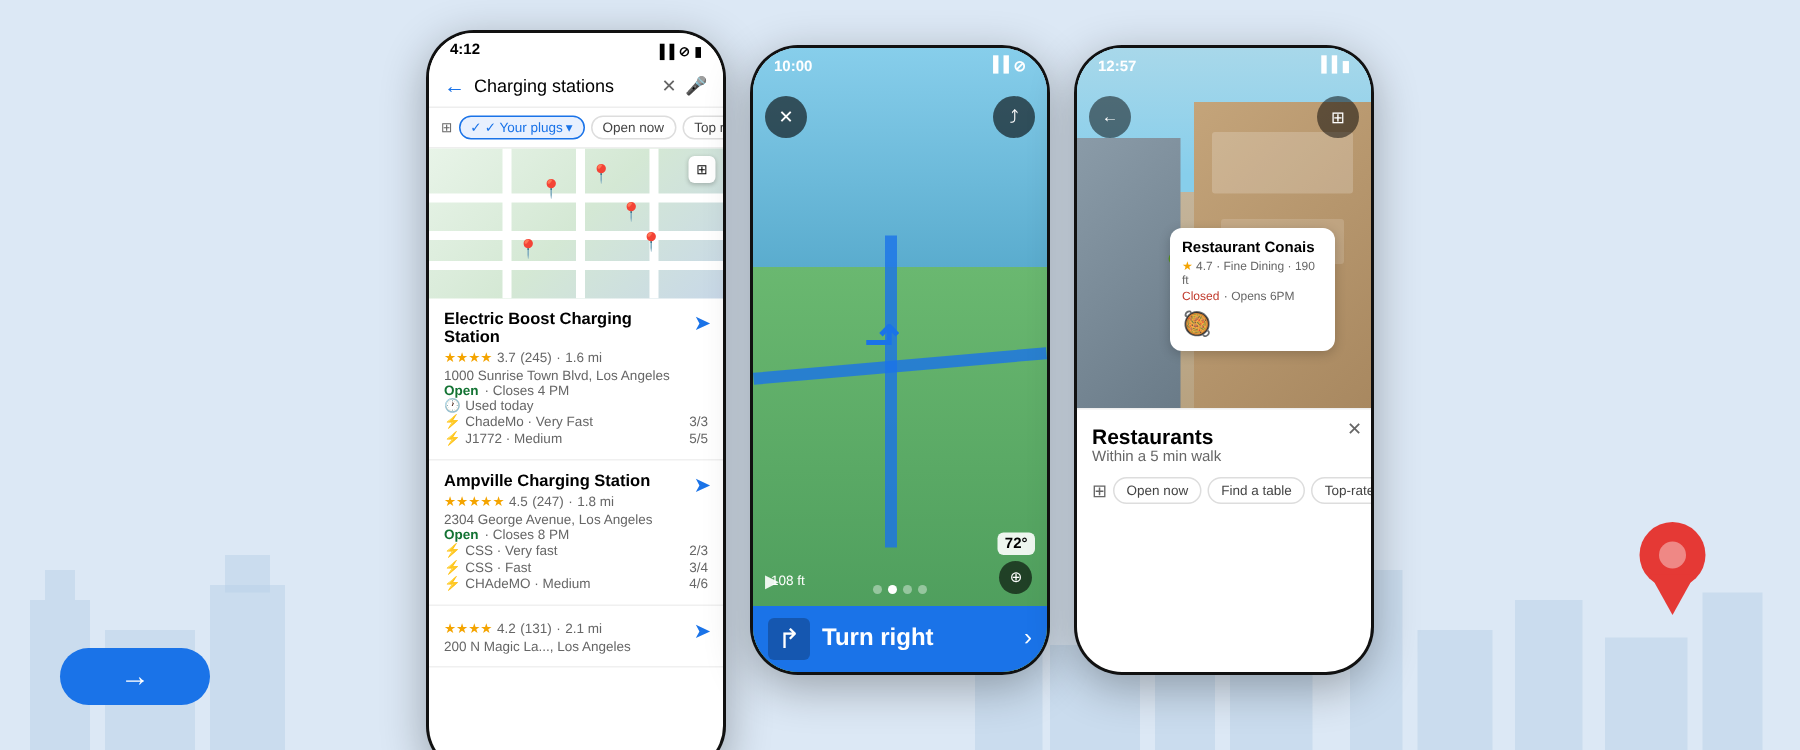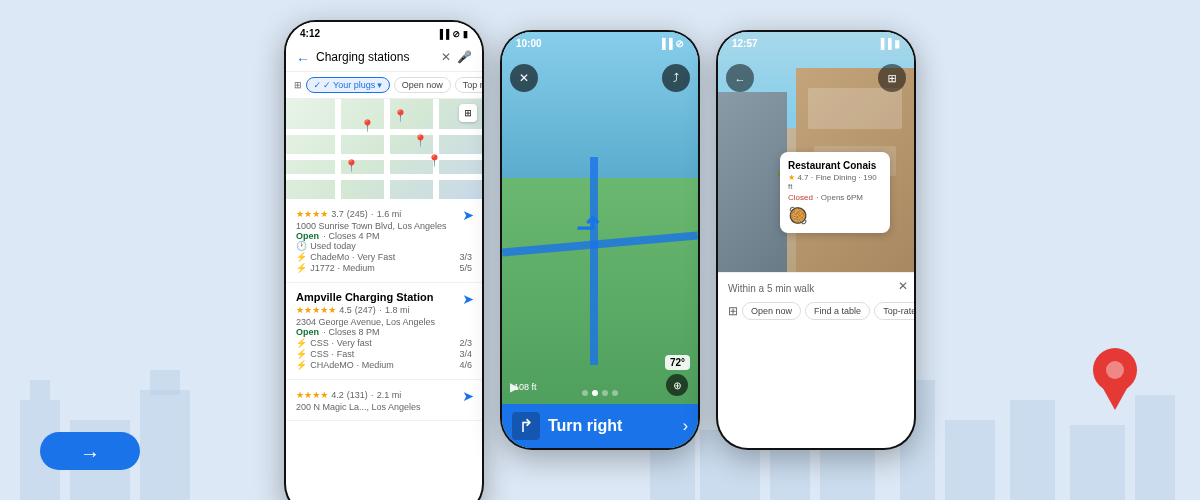--- a/index.html
+++ b/index.html
@@ -569,20 +569,21 @@
         <span class="map-pin" style="top:10%;left:55%;">📍</span>
         <span class="map-pin" style="top:35%;left:65%;">📍</span>
         <span class="map-pin" style="top:55%;left:72%;">📍</span>
         <span class="map-pin" style="top:60%;left:30%;">📍</span>
 
         <div style="position:absolute;top:5px;right:5px;background:#fff;border-radius:4px;width:18px;height:18px;display:flex;align-items:center;justify-content:center;font-size:9px;box-shadow:0 1px 3px rgba(0,0,0,0.2);">⊞</div>
       </div>
 
       <div class="listing">
         <span class="listing-nav-icon">➤</span>
+        <div class="listing-name">Electric Boost Charging Station</div>
         <div class="listing-rating">
           <span class="stars">★★★★</span>
           <span>3.7</span>
           <span>(245)</span>
           <span>·</span>
           <span>1.6 mi</span>
         </div>
         <div class="listing-address">1000 Sunrise Town Blvd, Los Angeles</div>
         <div style="display:flex;gap:4px;align-items:center;">
           <span class="open-status">Open</span>
@@ -748,20 +749,21 @@
           </div>
           <div style="display:flex;gap:3px;align-items:center;">
             <span class="restaurant-closed">Closed</span>
             <span style="font-size:8px;color:#666;">· Opens 6PM</span>
           </div>
           <div class="restaurant-emoji">🥘</div>
         </div>
       </div>
 
       <div class="bottom-panel" style="position:relative;">
+        <div class="bottom-panel-title">Restaurants</div>
         <div class="bottom-panel-sub">Within a 5 min walk</div>
         <span class="bottom-close">✕</span>
         <div class="bottom-filter-bar">
           <span class="bottom-filter-icon">⊞</span>
           <div class="bottom-filter-btn">
             <span>Open now</span>
           </div>
           <div class="bottom-filter-btn">
             <span>Find a table</span>
           </div>

